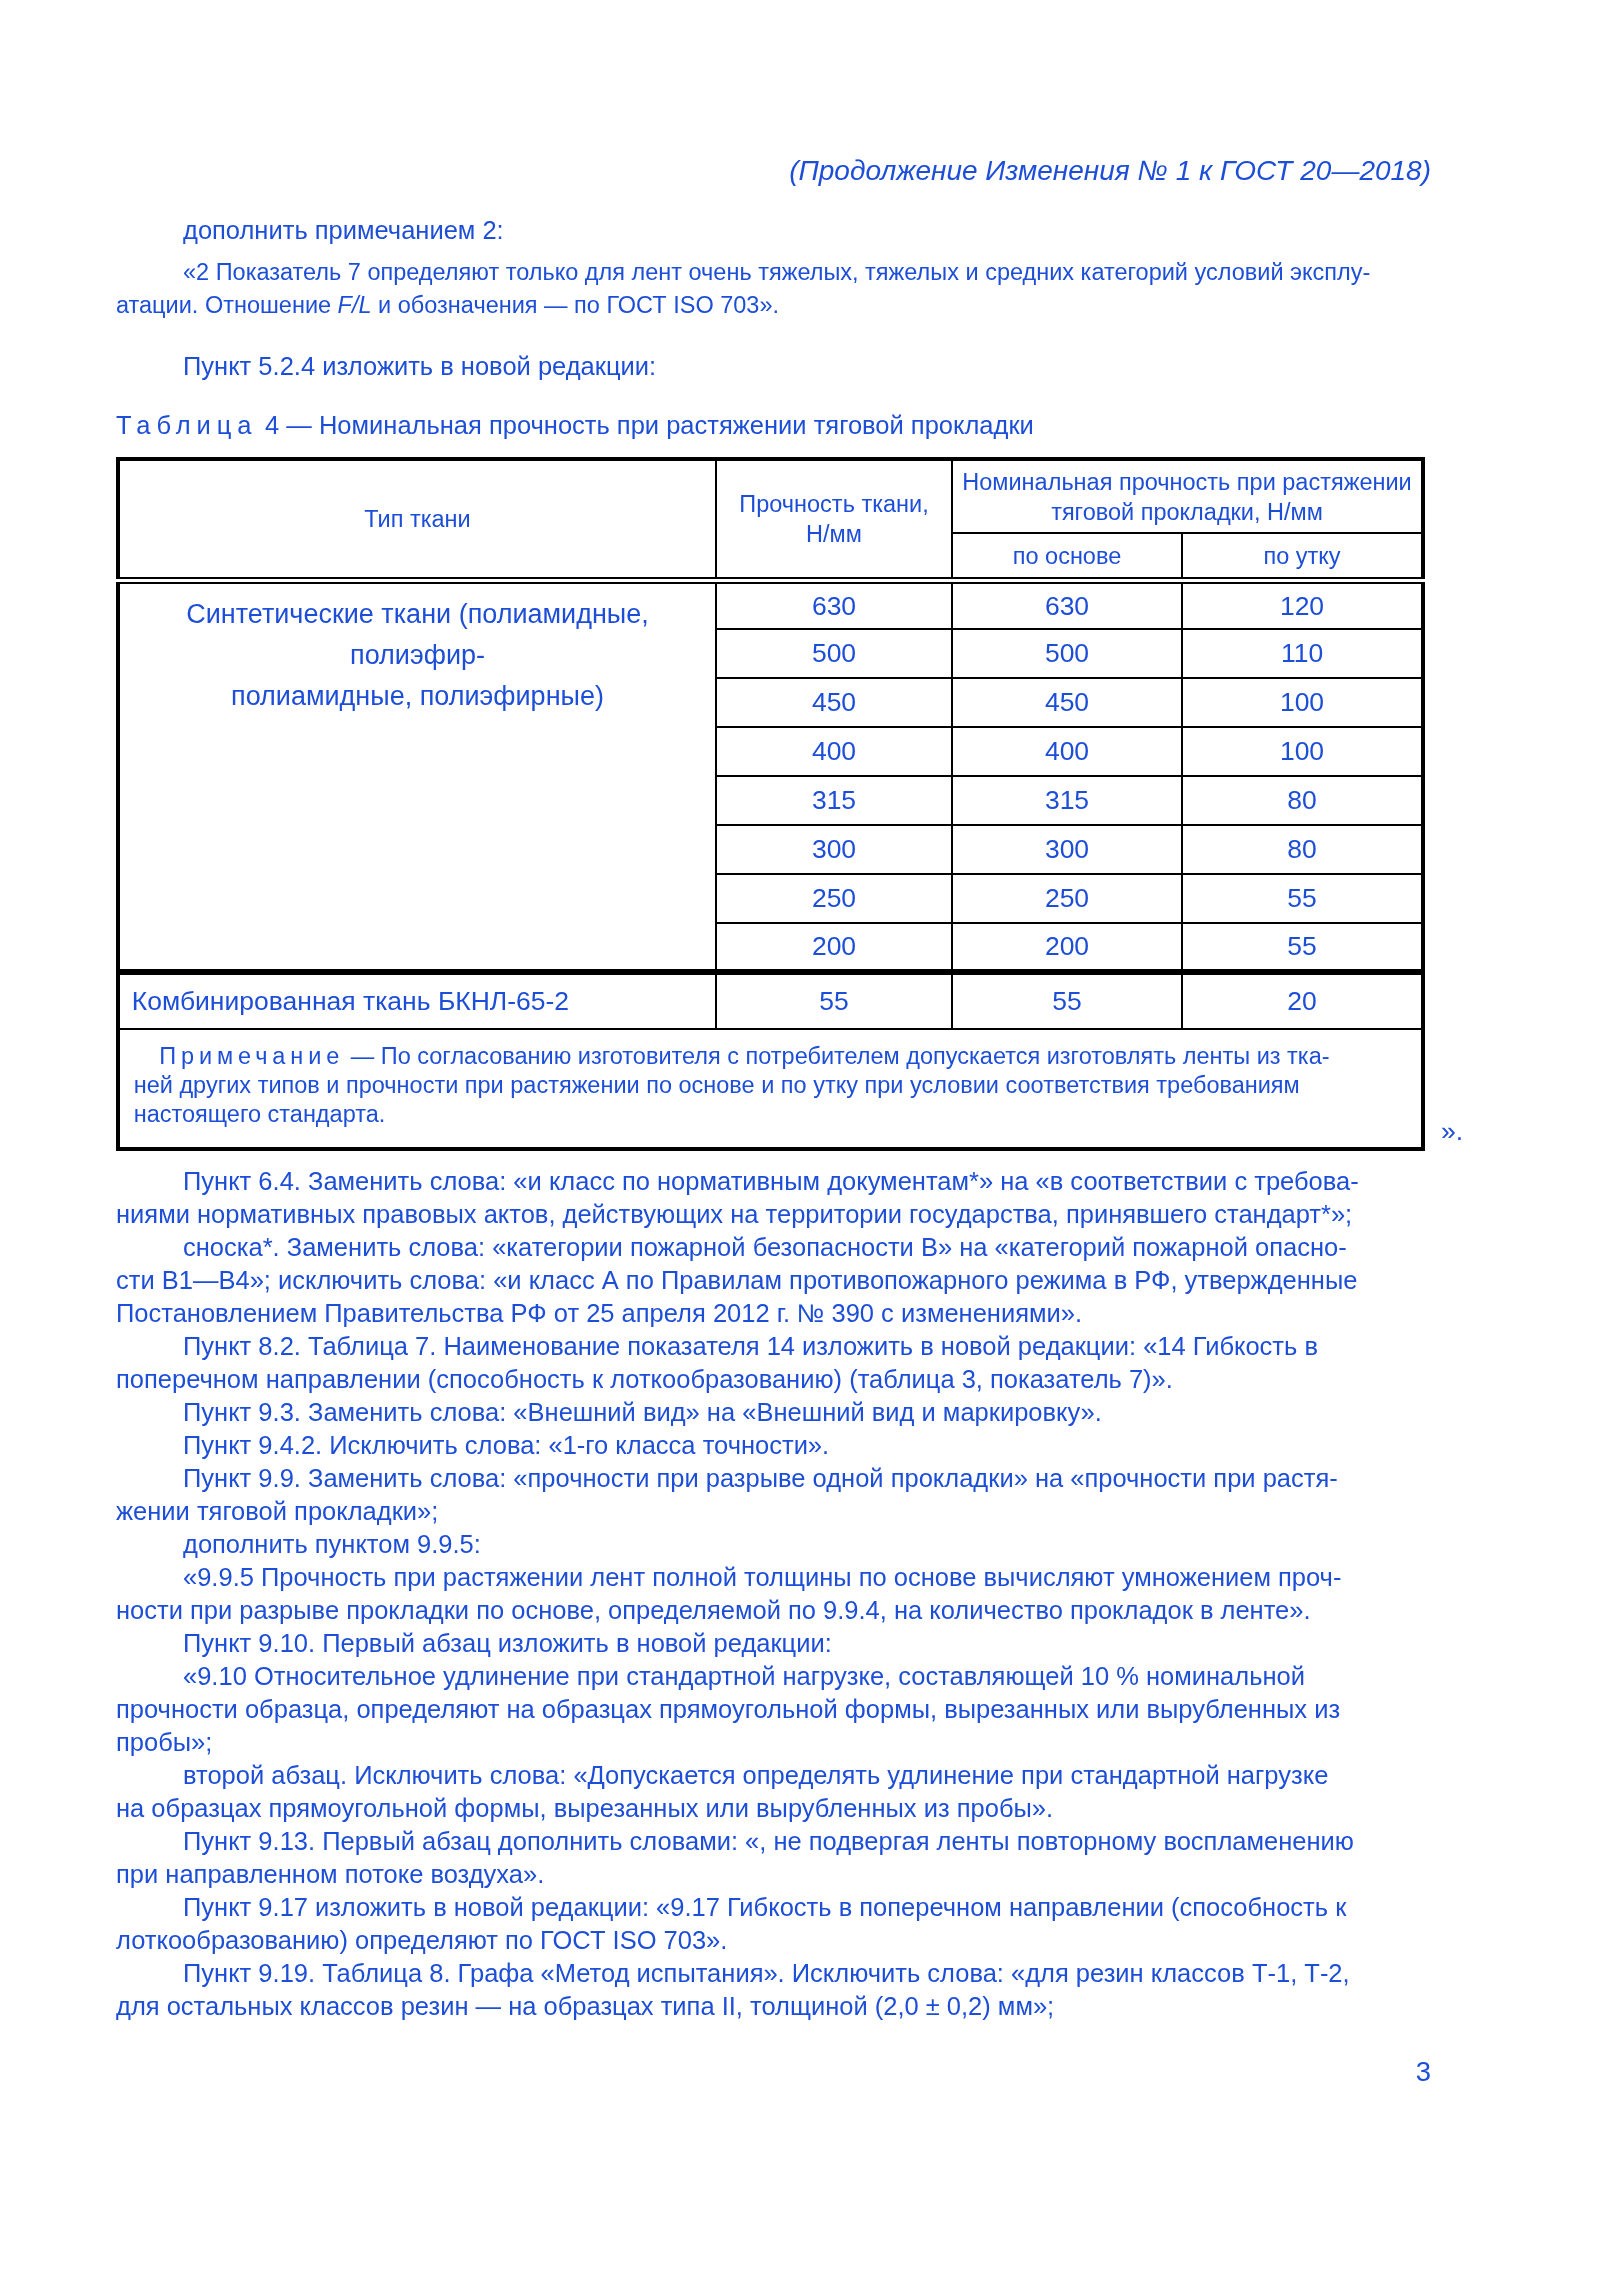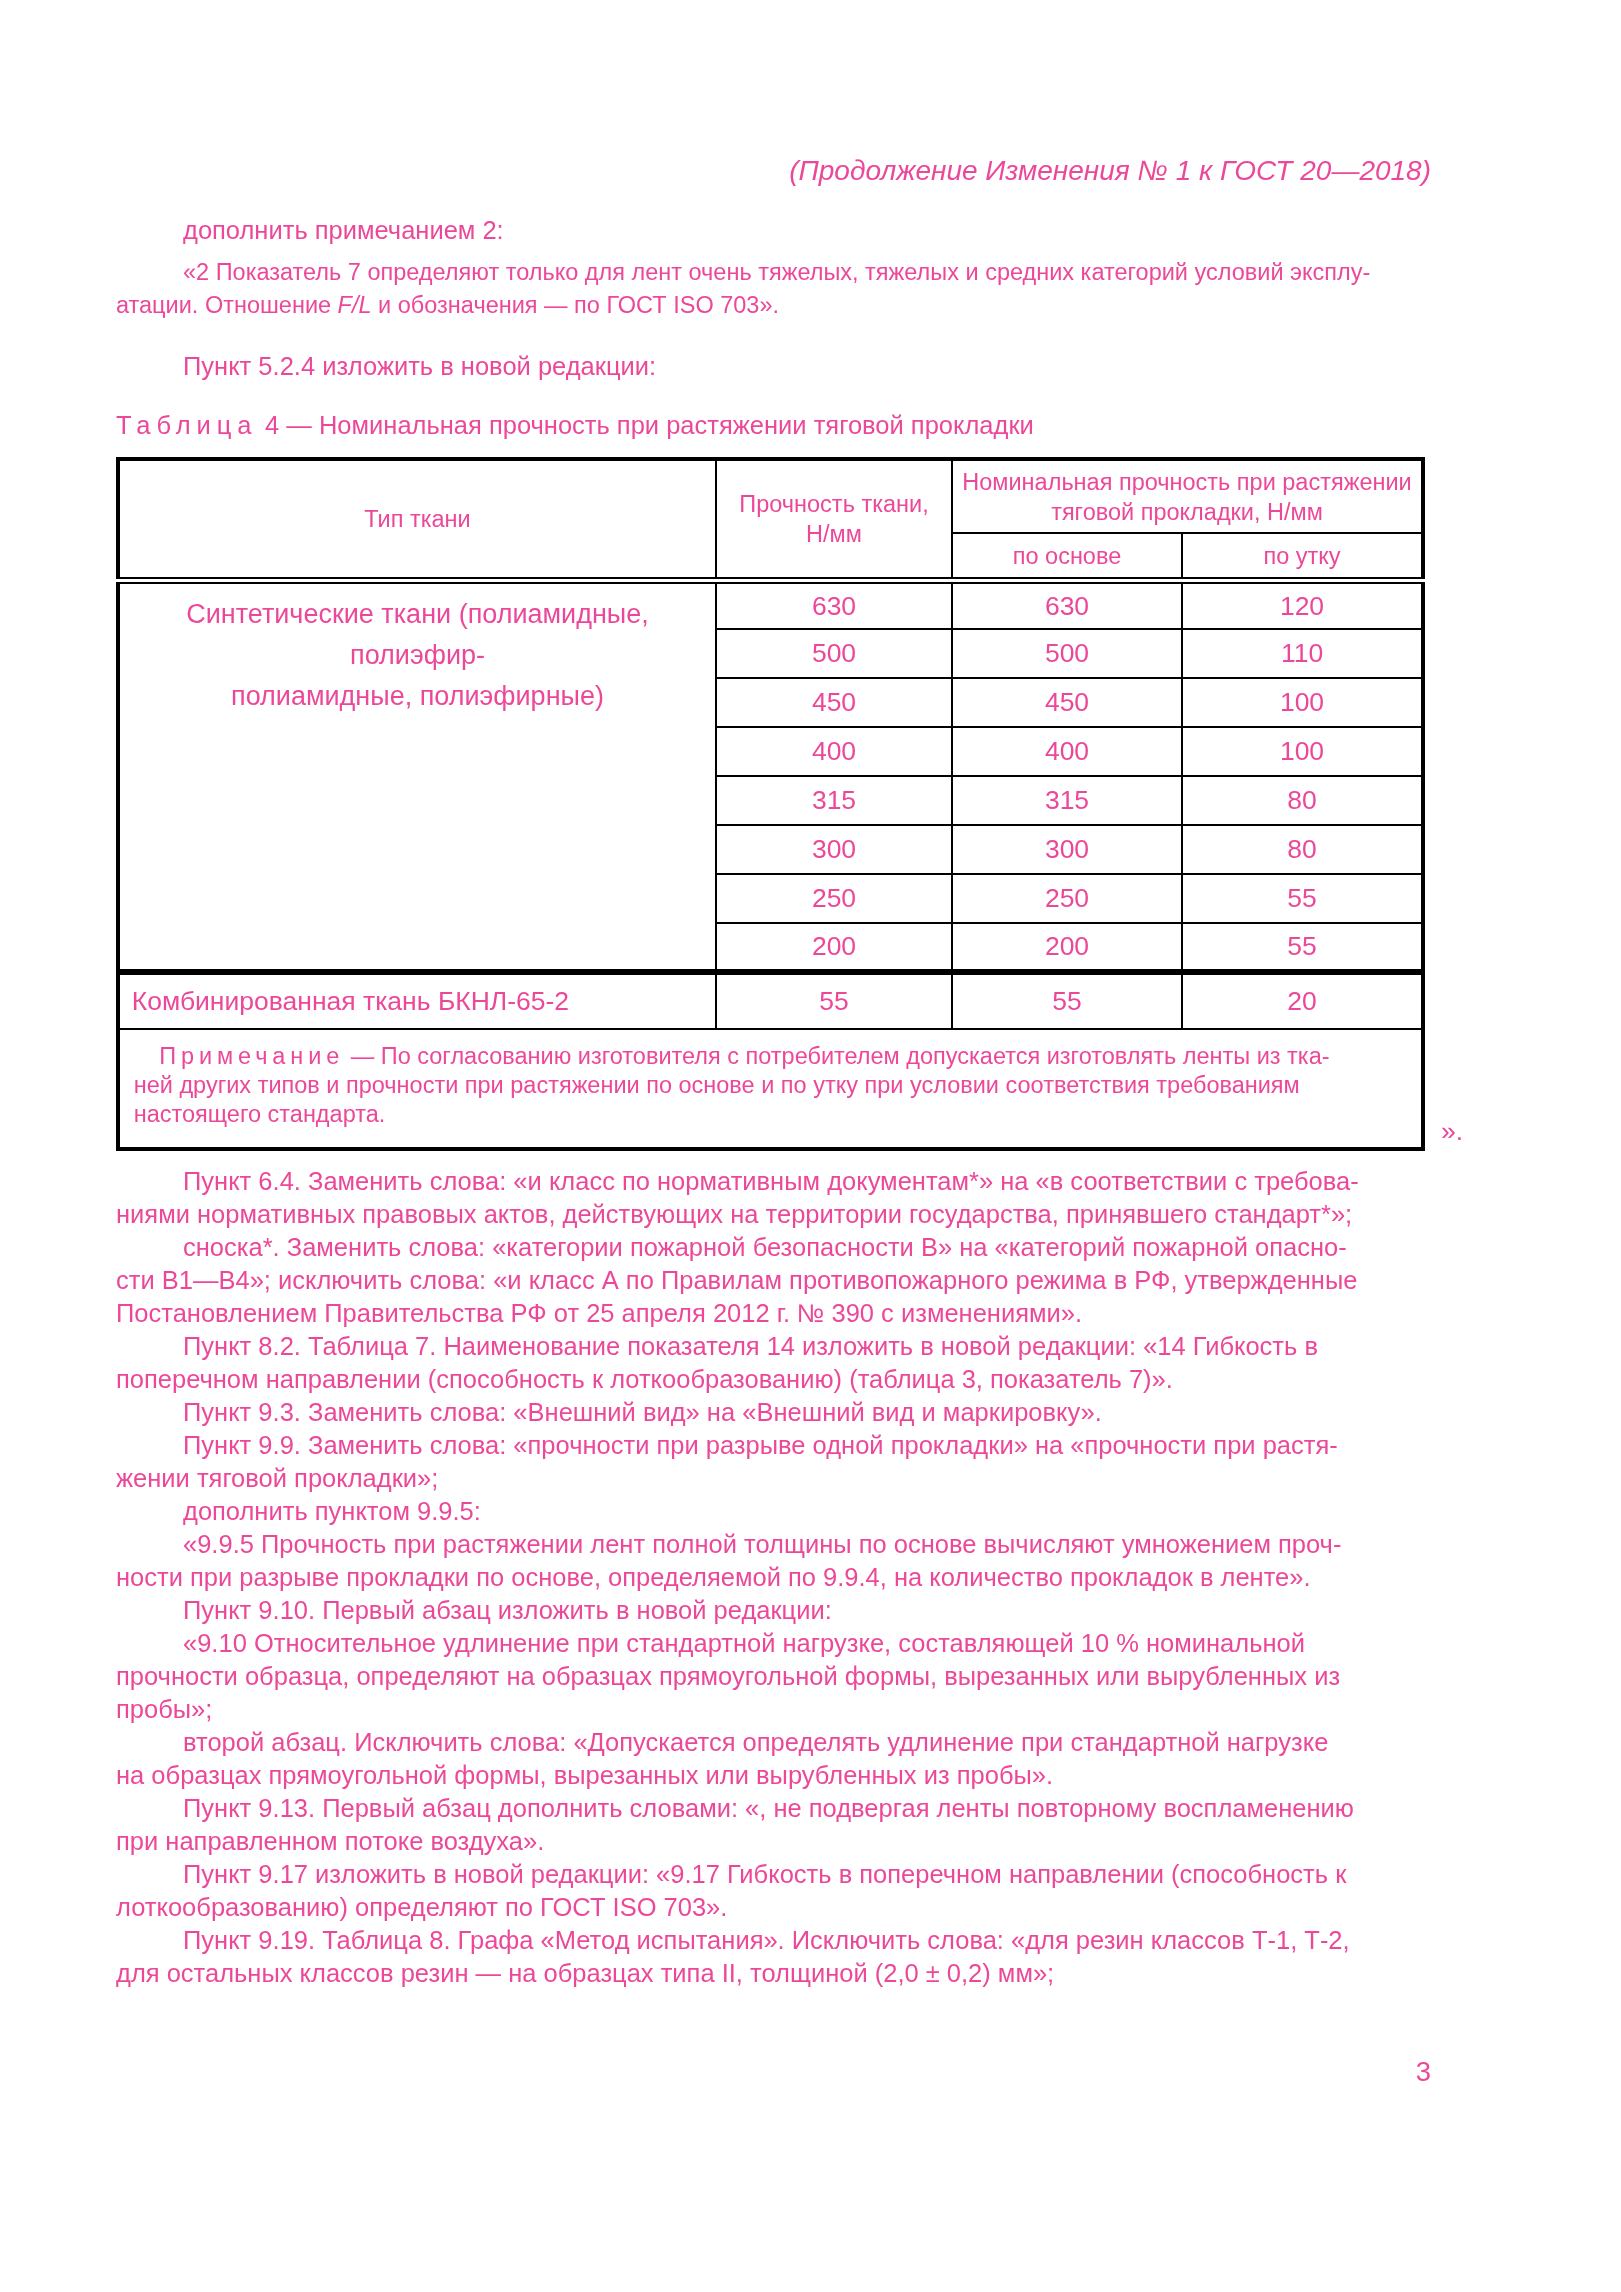--- a/index.html
+++ b/index.html
@@ -2,21 +2,21 @@
 <html lang="ru"><head>
 <meta charset="utf-8">
 <style>
   * { margin:0; padding:0; box-sizing:border-box; }
   html,body { background:#e8e8e8; }
   .page {
     position:relative;
     width:1621px; height:2293px;
     background:#ffffff;
     font-family:"Liberation Sans", sans-serif;
-    color:#ec4899;
+    color:#1d4ed8;
     overflow:hidden;
     margin:0 auto;
   }
   .content {
     position:absolute; left:116px; top:0; width:1315px;
   }
   .doc-header {
     margin-top:153px;
     text-align:right;
     font-style:italic;
@@ -199,20 +199,21 @@
 
     <div class="amendments">
         <p class="body-p">Пункт 6.4. Заменить слова: «и класс по нормативным документам*» на «в соответствии с требова-
 ниями нормативных правовых актов, действующих на территории государства, принявшего стандарт*»;</p>
         <p class="body-p">сноска*. Заменить слова: «категории пожарной безопасности В» на «категорий пожарной опасно-
 сти В1—В4»; исключить слова: «и класс А по Правилам противопожарного режима в РФ, утвержденные
 Постановлением Правительства РФ от 25 апреля 2012 г. № 390 с изменениями».</p>
         <p class="body-p">Пункт 8.2. Таблица 7. Наименование показателя 14 изложить в новой редакции: «14 Гибкость в
 поперечном направлении (способность к лоткообразованию) (таблица 3, показатель 7)».</p>
         <p class="body-p">Пункт 9.3. Заменить слова: «Внешний вид» на «Внешний вид и маркировку».</p>
+        <p class="body-p">Пункт 9.4.2. Исключить слова: «1-го класса точности».</p>
         <p class="body-p">Пункт 9.9. Заменить слова: «прочности при разрыве одной прокладки» на «прочности при растя-
 жении тяговой прокладки»;</p>
         <p class="body-p">дополнить пунктом 9.9.5:</p>
         <p class="body-p">«9.9.5  Прочность при растяжении лент полной толщины по основе вычисляют умножением проч-
 ности при разрыве прокладки по основе, определяемой по 9.9.4, на количество прокладок в ленте».</p>
         <p class="body-p">Пункт 9.10. Первый абзац изложить в новой редакции:</p>
         <p class="body-p">«9.10  Относительное удлинение при стандартной нагрузке, составляющей 10 % номинальной
 прочности образца, определяют на образцах прямоугольной формы, вырезанных или вырубленных из
 пробы»;</p>
         <p class="body-p">второй абзац. Исключить слова: «Допускается определять удлинение при стандартной нагрузке

